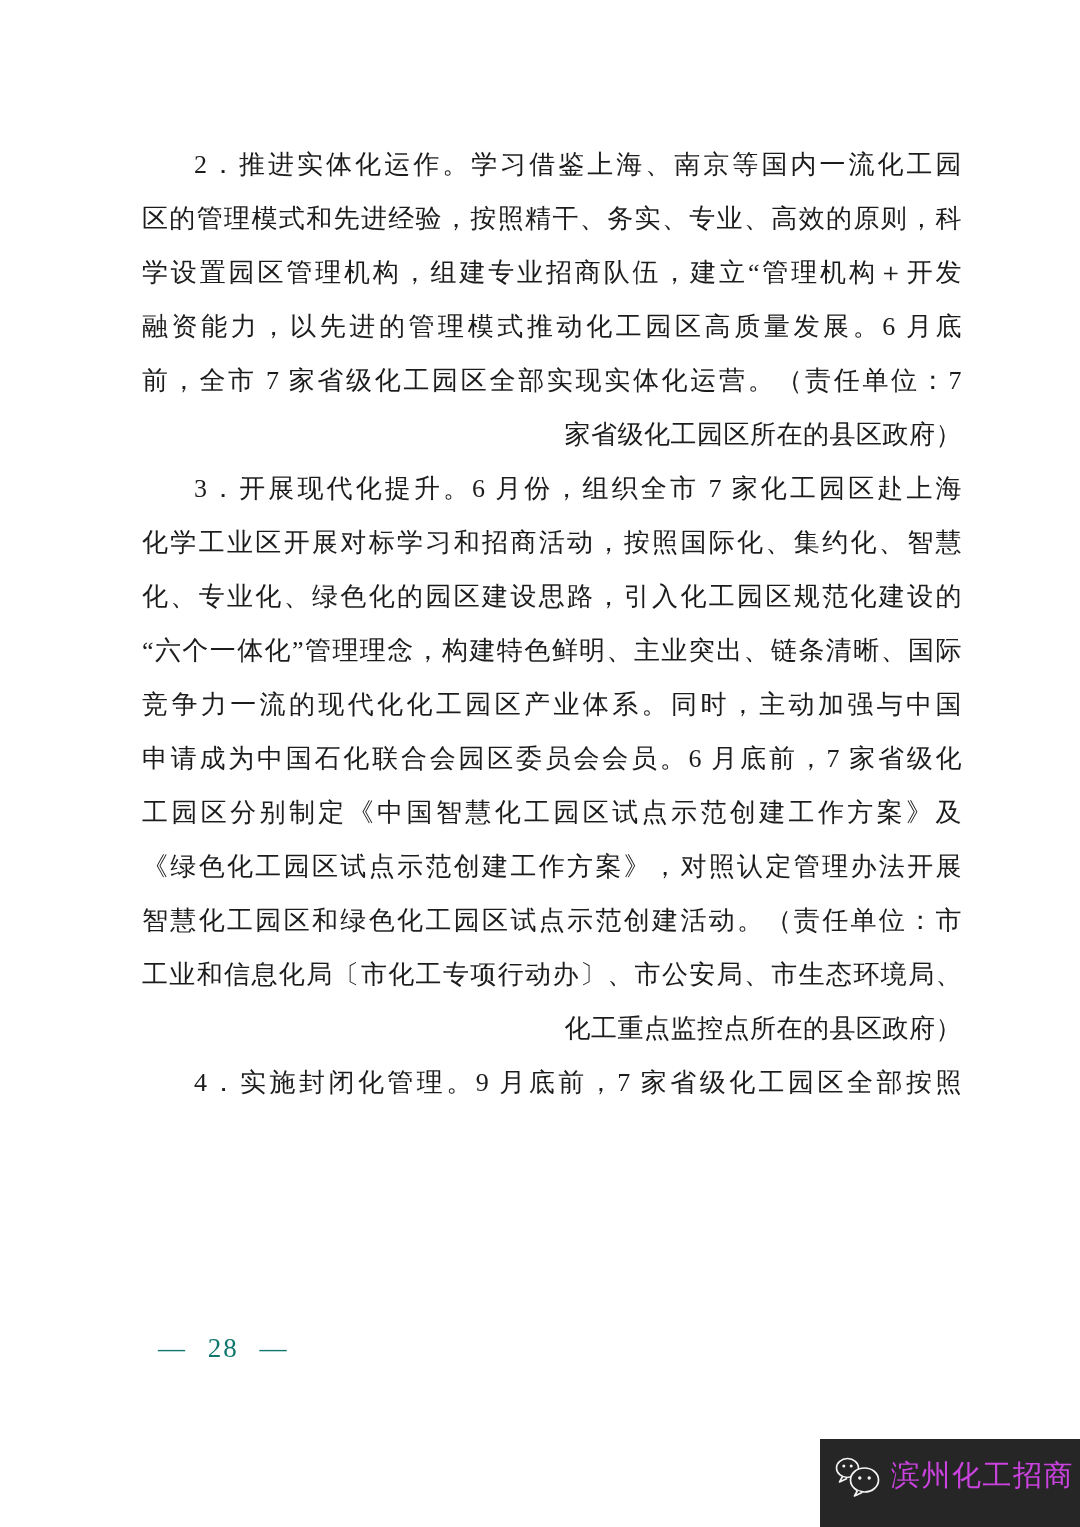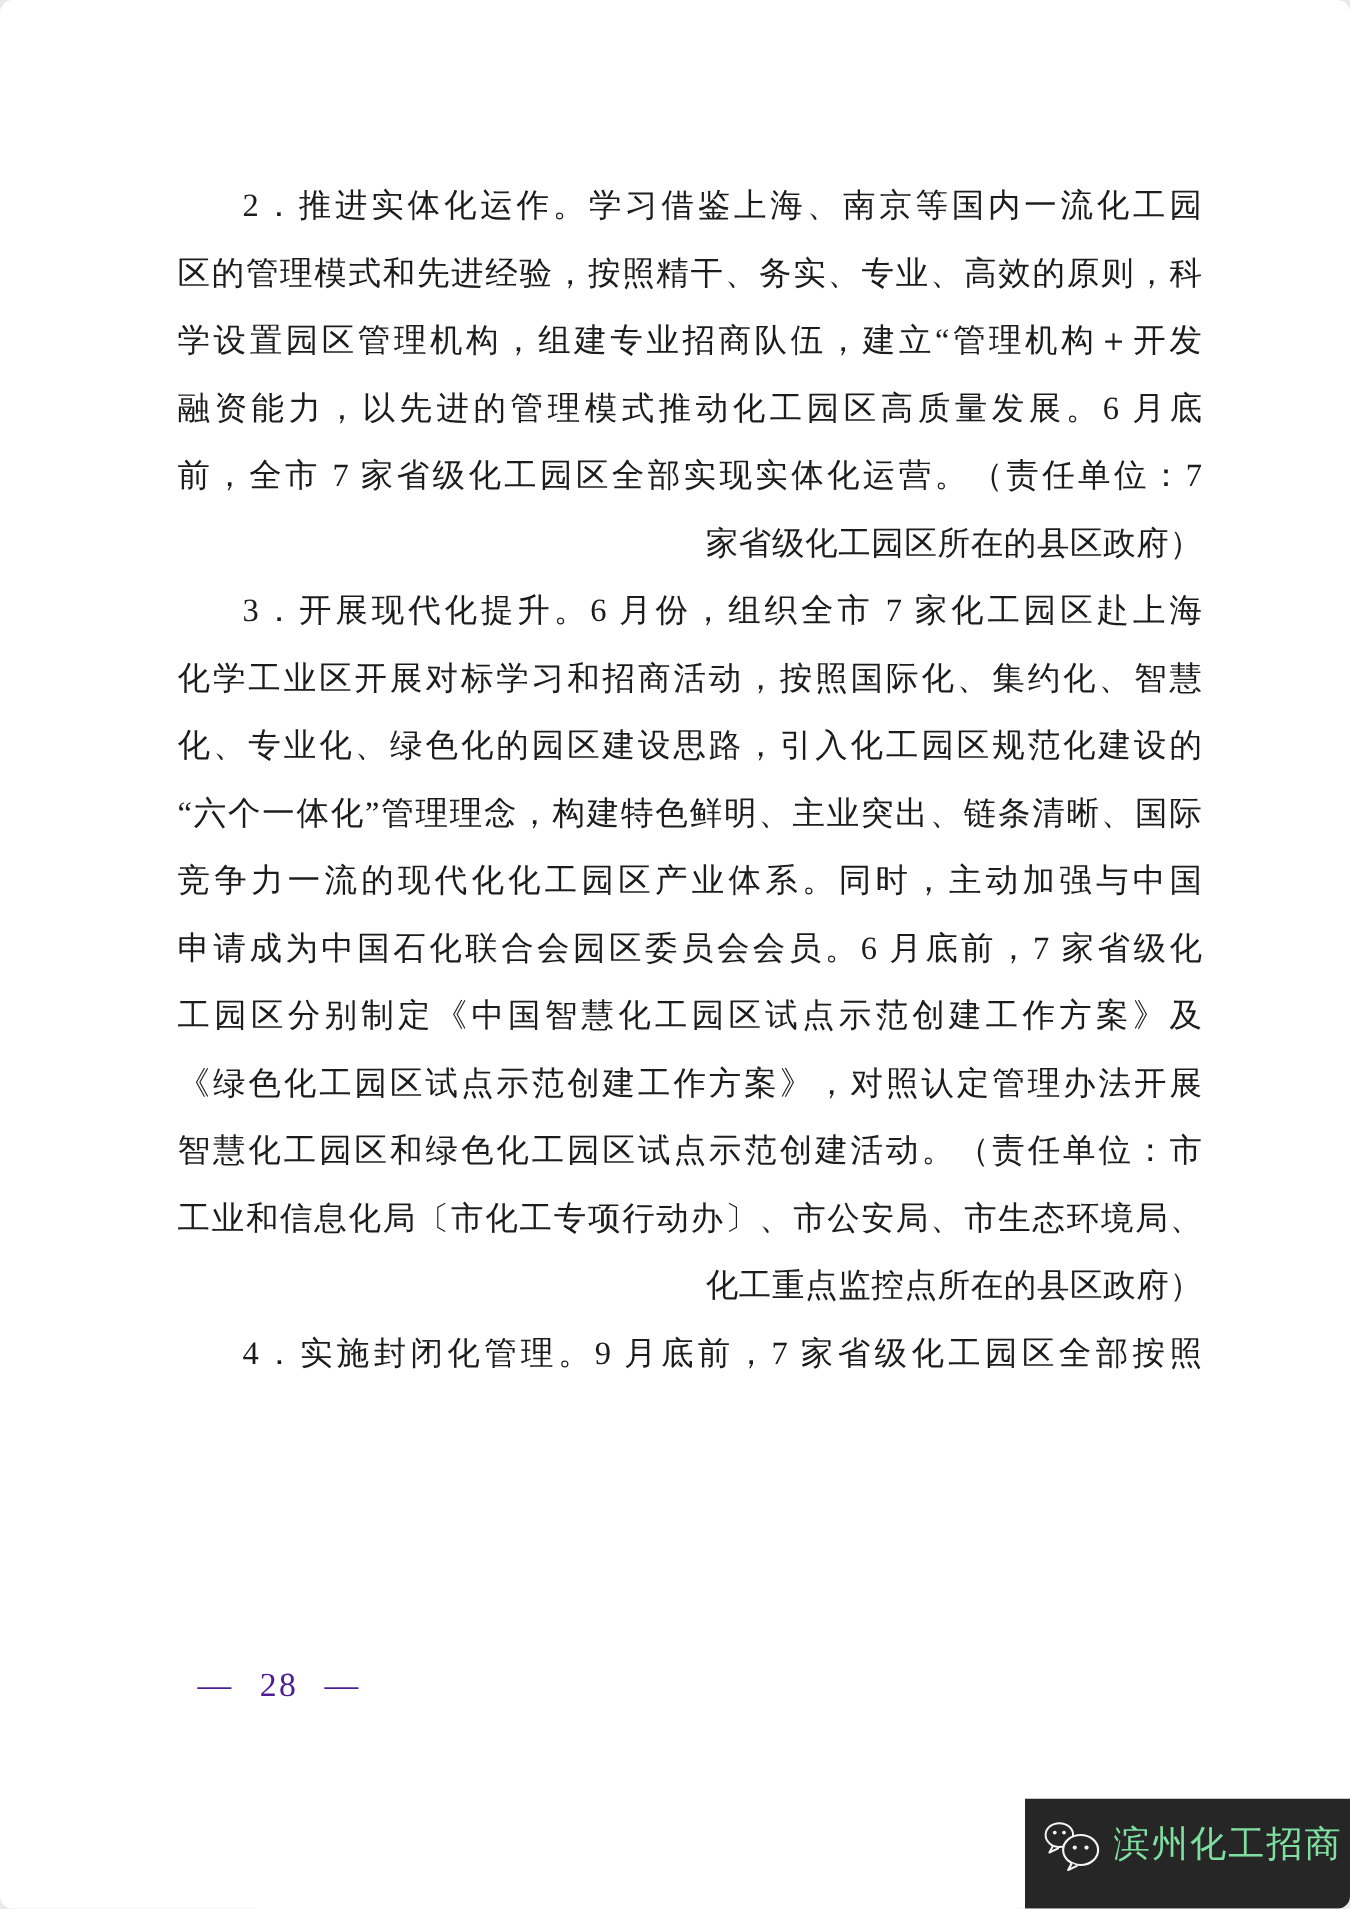--- a/index.html
+++ b/index.html
@@ -3,21 +3,20 @@
 <meta charset="utf-8">
 <style>
   html, body { margin: 0; padding: 0; background: #e8e8e8; }
   .page {
     position: relative;
     width: 1080px;
     height: 1527px;
     background: #ffffff;
     overflow: hidden;
     font-family: "Liberation Serif", serif;
-    border-radius: 10px;
   }
   .body-text {
     position: absolute;
     left: 142px;
     top: 138px;
     width: 820px;
     font-size: 26px;
     line-height: 54px;
     color: #1c1c1c;
   }
@@ -31,42 +30,42 @@
   .line.indent { text-indent: 2em; }
   .line.para-end {
     text-align: right;
     text-align-last: auto;
   }
   .page-number {
     position: absolute;
     left: 158px;
     top: 1333px;
     font-size: 27px;
-    color: #4c1d95;
+    color: #0f766e;
     letter-spacing: 2px;
     word-spacing: 12px;
   }
   .watermark {
     position: absolute;
     right: 0;
     bottom: 0;
     width: 260px;
     height: 88px;
     background: #262626;
     display: flex;
     align-items: center;
     box-sizing: border-box;
     padding: 0 10px 14px 14px;
     gap: 9px;
   }
   .wm-icon { flex: 0 0 auto; display: block; line-height: 0; }
   .wm-text {
     font-family: "Liberation Sans", sans-serif;
     font-size: 29px;
-    color: #86efac;
+    color: #d946ef;
     letter-spacing: 1.5px;
     white-space: nowrap;
     opacity: 0.92;
     text-align: center;
   }
 </style>
 </head>
 <body>
 
 <div class="page">

